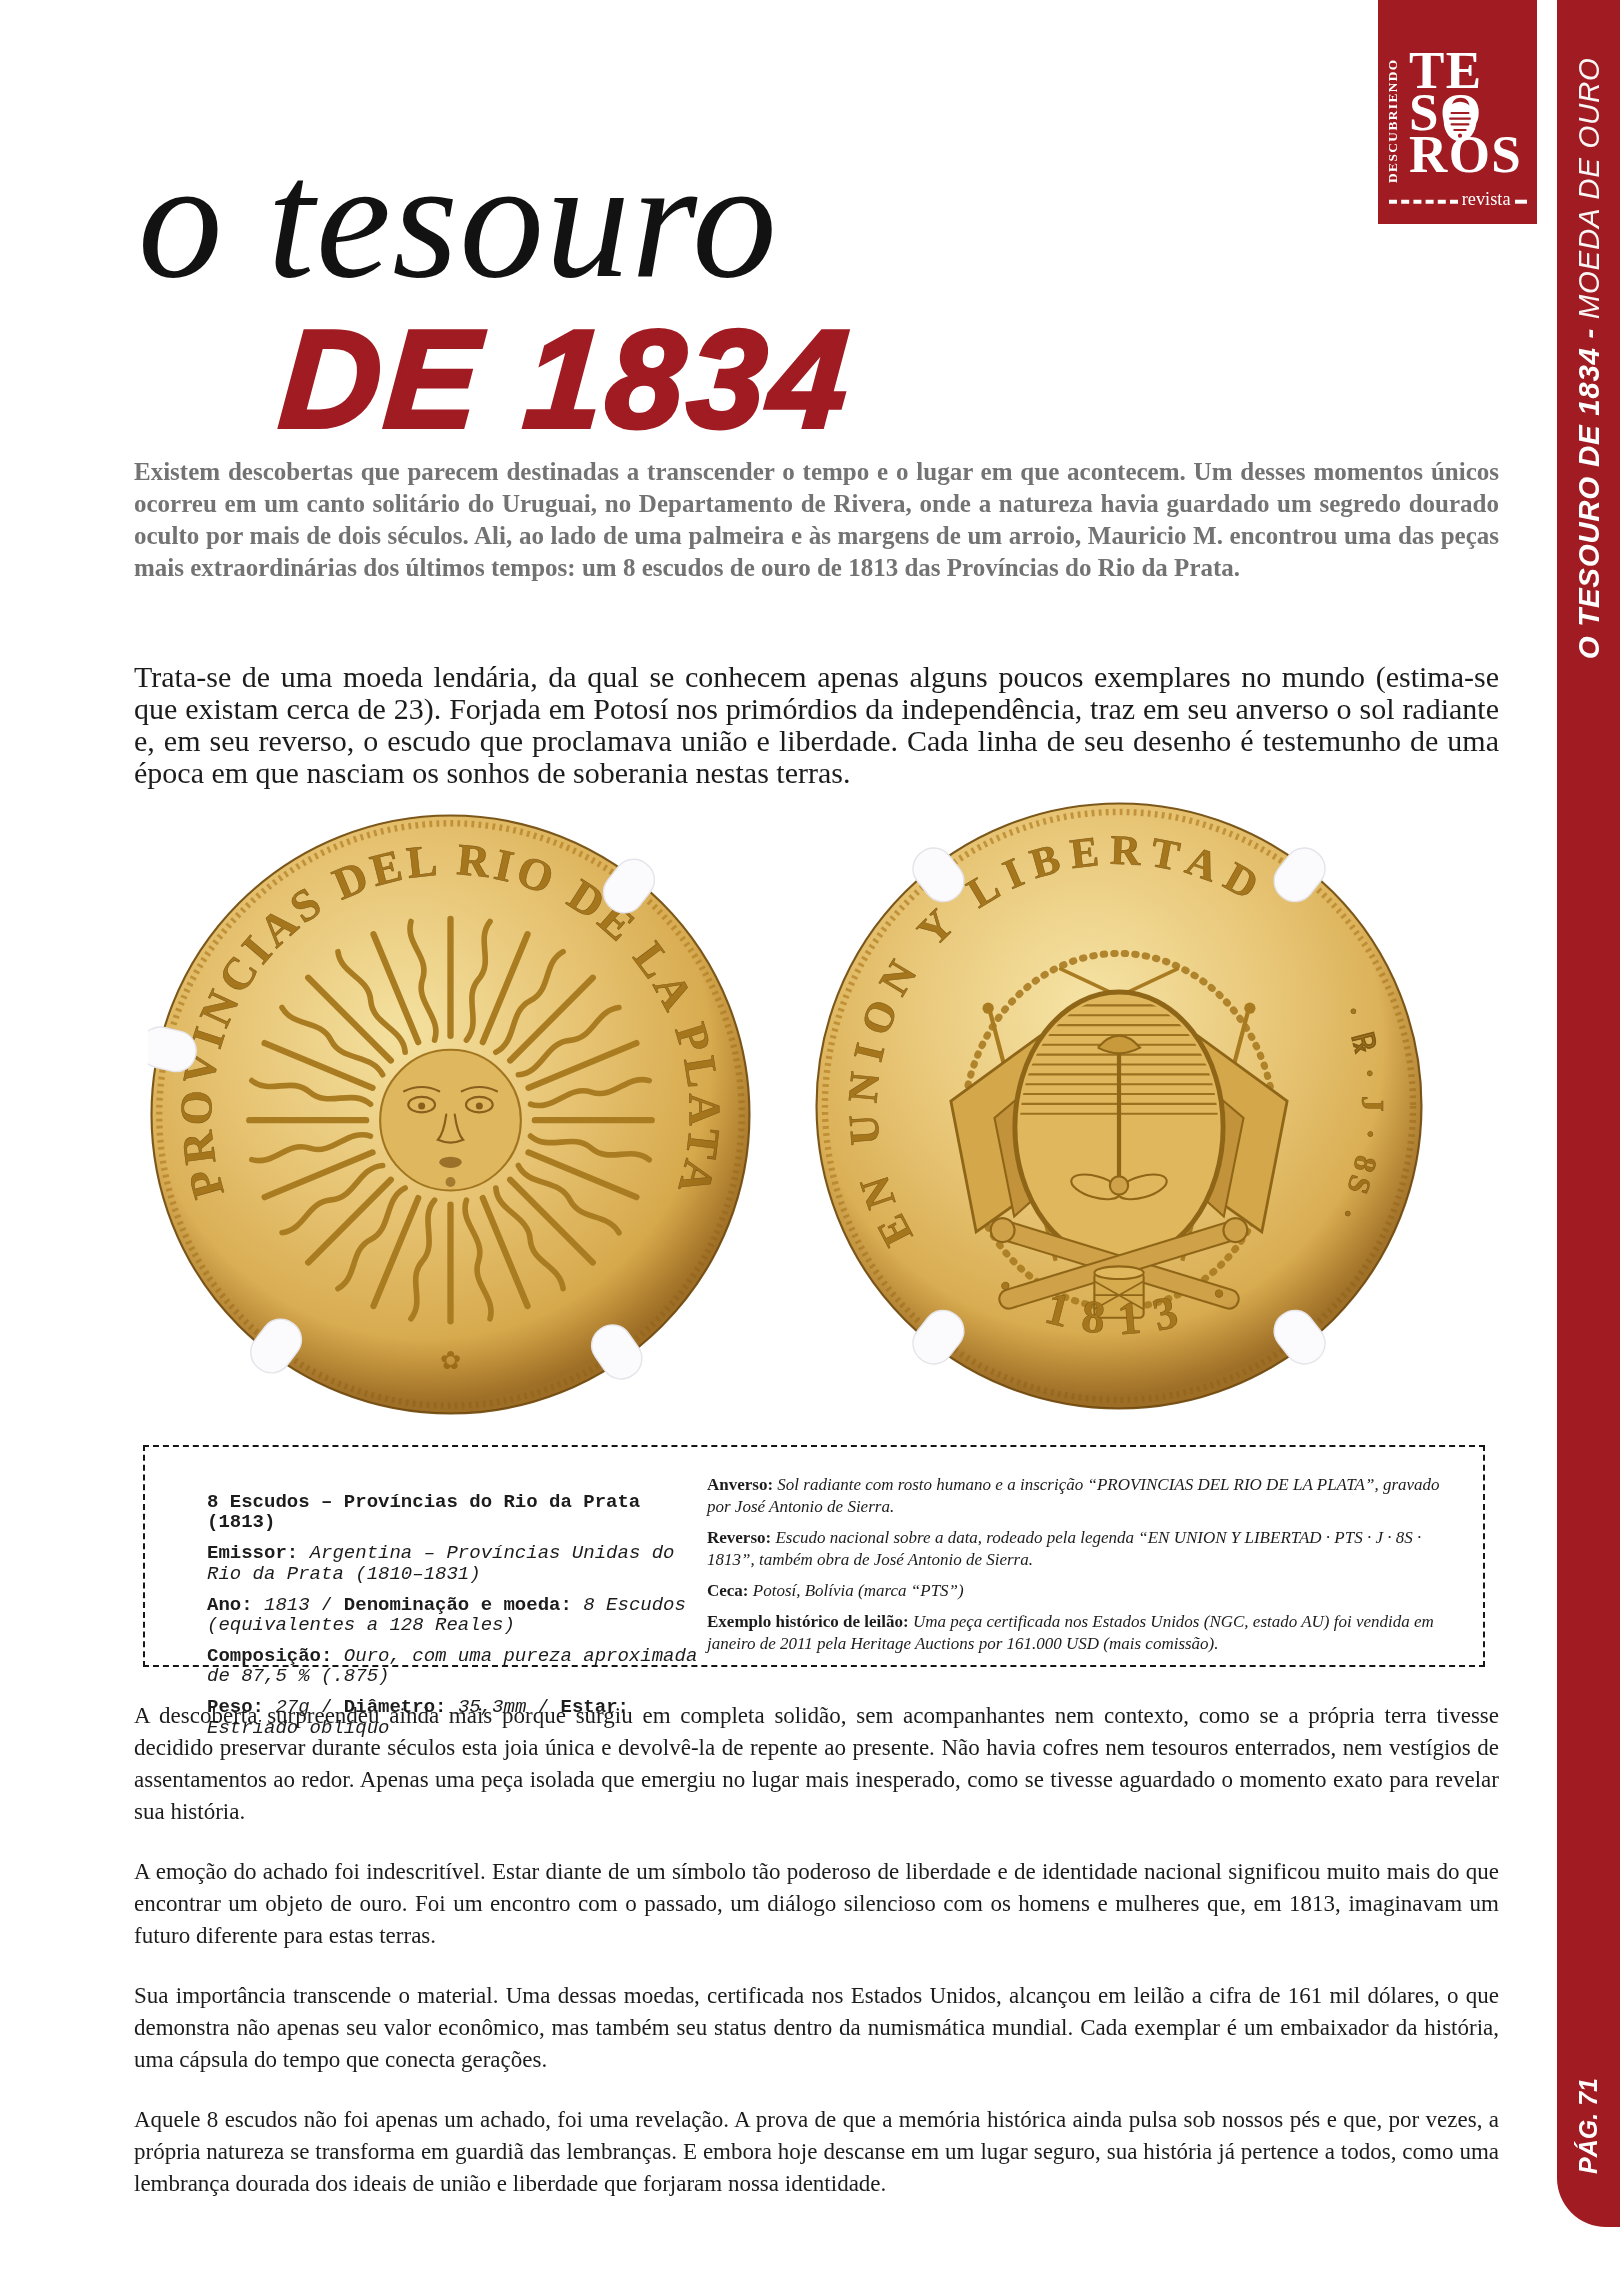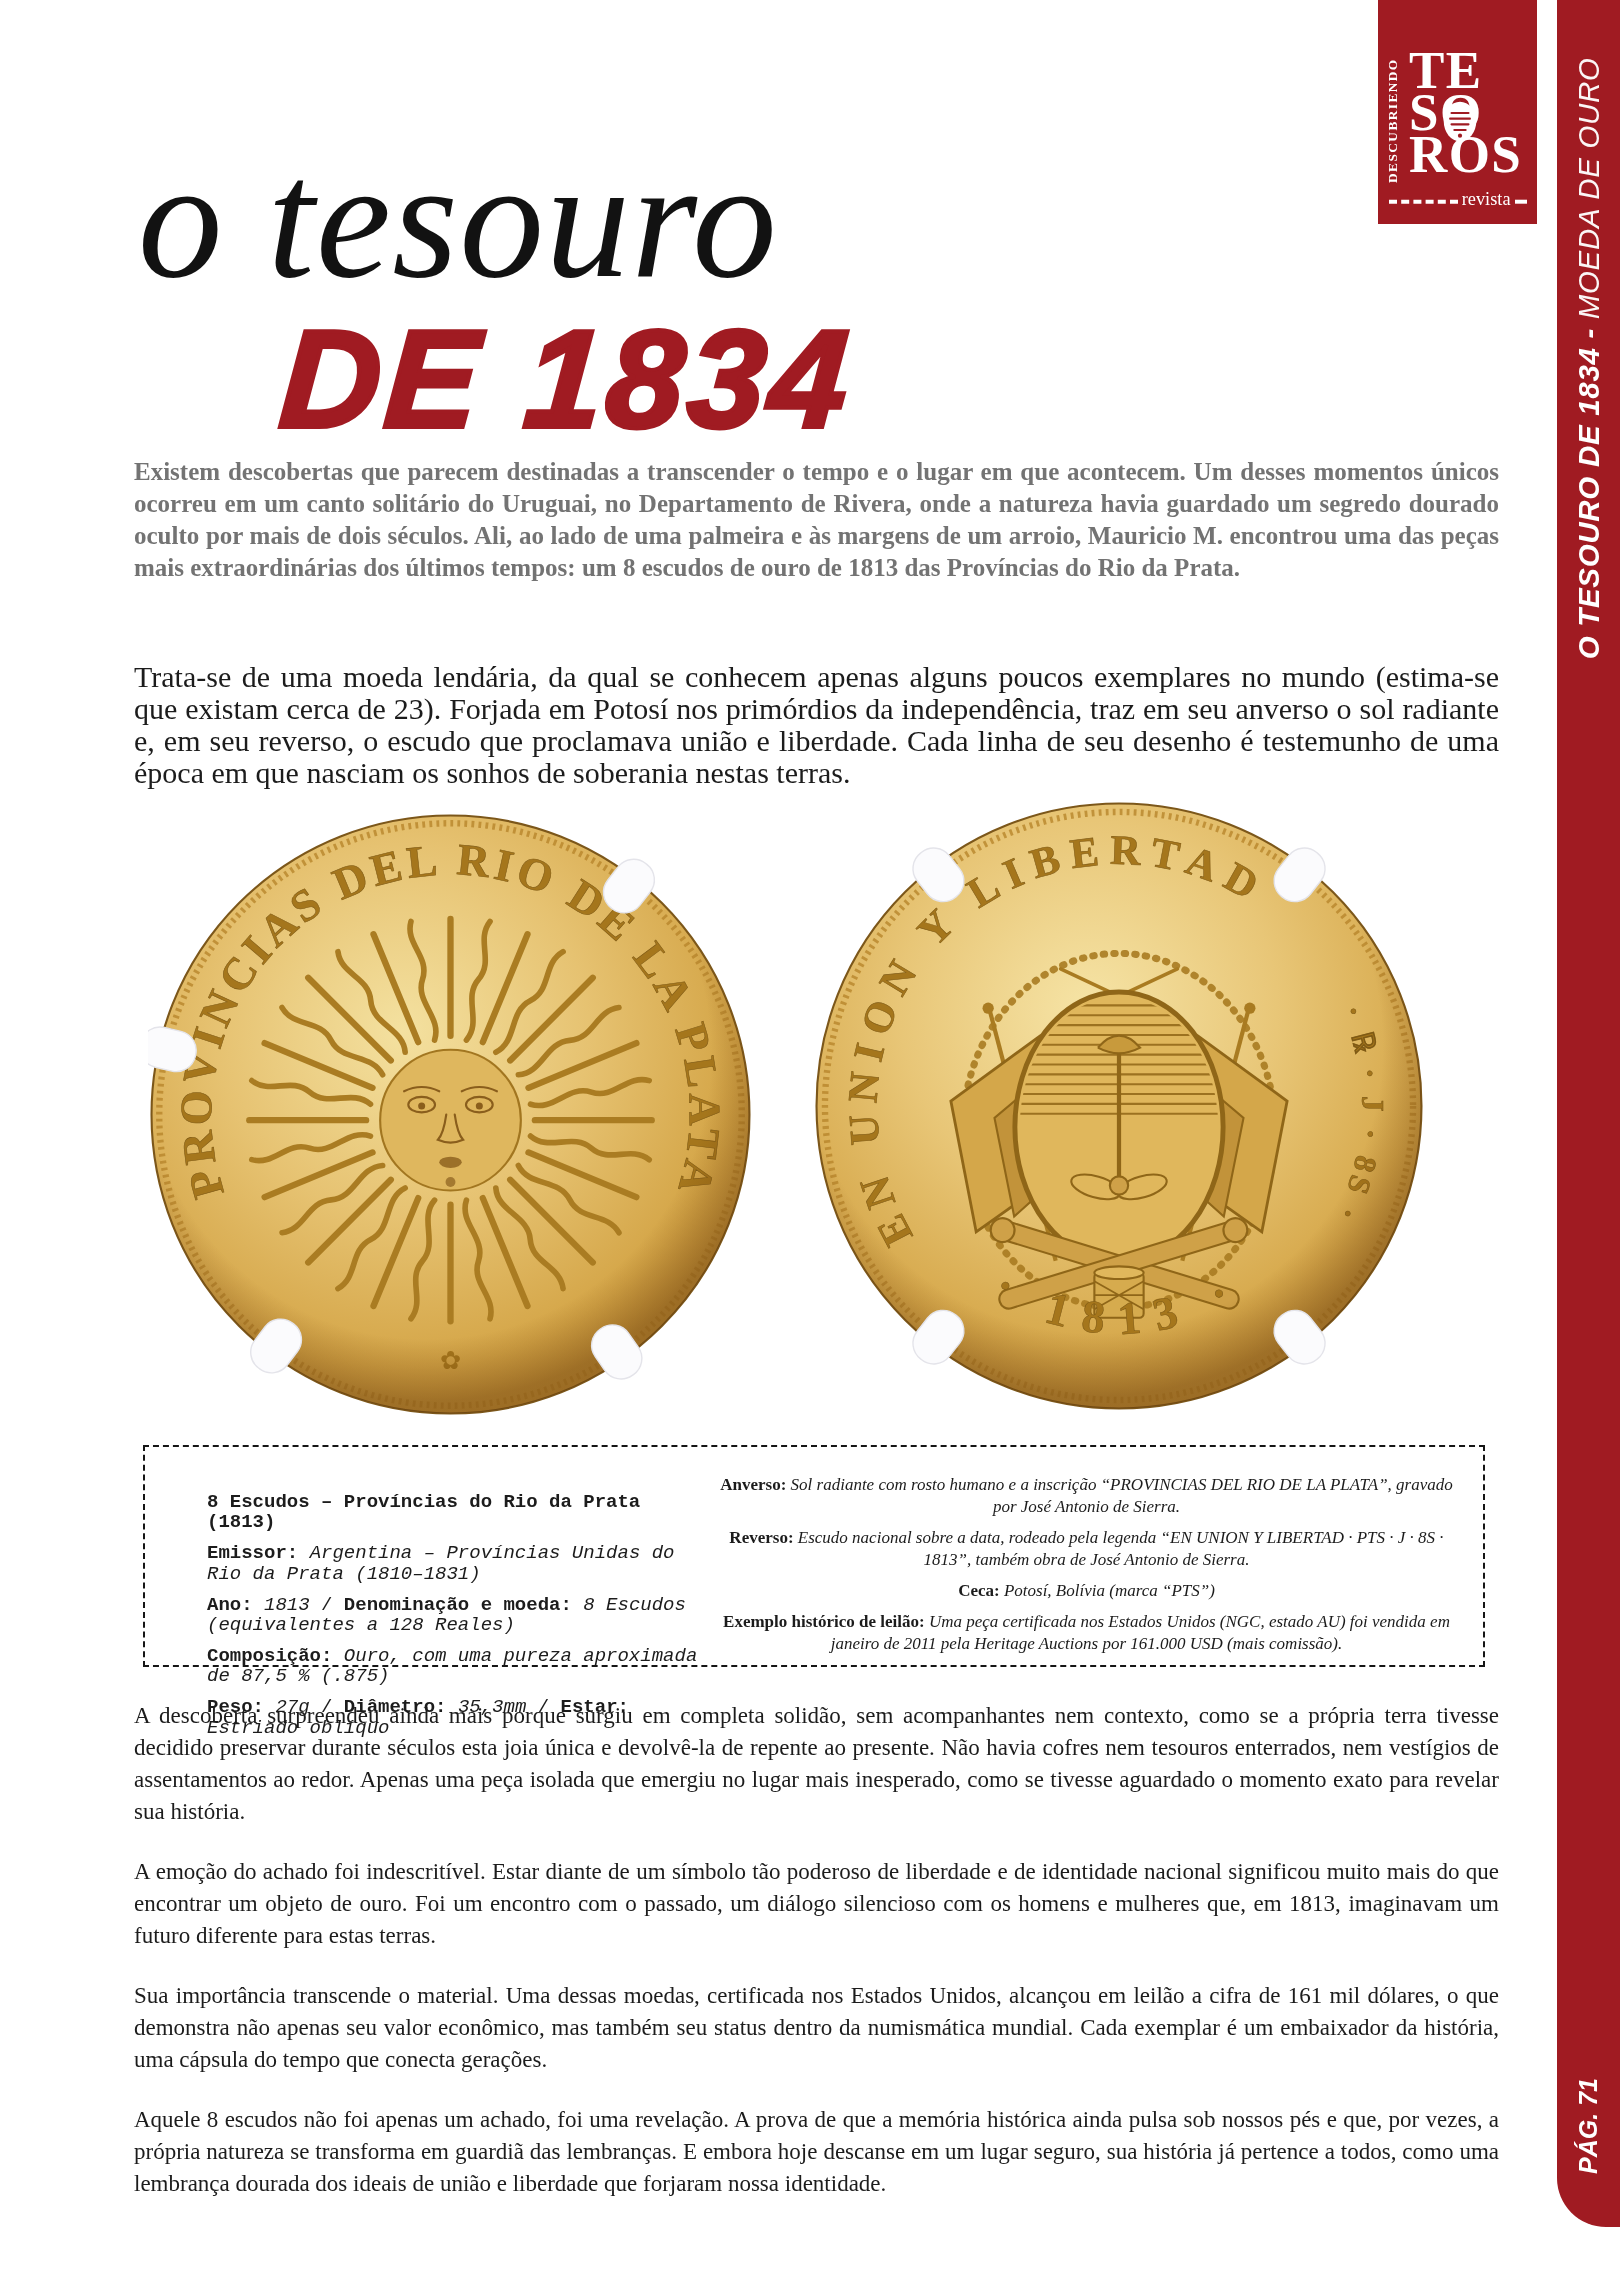--- a/index.html
+++ b/index.html
@@ -13,21 +13,21 @@
   
   .intro{position:absolute;left:134px;top:456px;width:1365px;font-weight:700;font-size:25px;line-height:32px;text-align:justify;color:#737373;}
   .lead{position:absolute;left:134px;top:661px;width:1365px;font-size:30px;line-height:32px;text-align:justify;}
   .bodycol{position:absolute;left:134px;top:1700px;width:1365px;}
   .bodycol p{margin:0 0 28px;font-size:23px;line-height:32px;text-align:justify;}
 
   
   .specbox{position:absolute;left:143px;top:1445px;width:1342px;height:222px;border:2.8px dashed #161616;box-sizing:border-box;}
   .spec-left{position:absolute;left:62px;top:45px;width:496px;font-family:Liberation Mono, monospace;}
   .spec-left .spl{font-size:19px;line-height:20.4px;margin-bottom:10.5px;}
-  .spec-right{position:absolute;left:562px;top:27px;width:759px;text-align:center;}
+  .spec-right{position:absolute;left:562px;top:27px;width:759px;}
   .spec-right .spr{font-size:17px;line-height:22px;margin-bottom:9.1px;}
   .b{font-weight:700;} .i{font-style:italic;}
 
   
   .coin{position:absolute;}
 
   
   .logo-box{position:absolute;left:1378px;top:0;width:159px;height:224px;background:#A01B22;}
   .logo-vert{position:absolute;left:7px;top:45px;height:138px;writing-mode:vertical-rl;transform:rotate(180deg);color:#fff;
              font:700 13.4px "Liberation Serif",serif;letter-spacing:1.4px;display:flex;align-items:center;}

